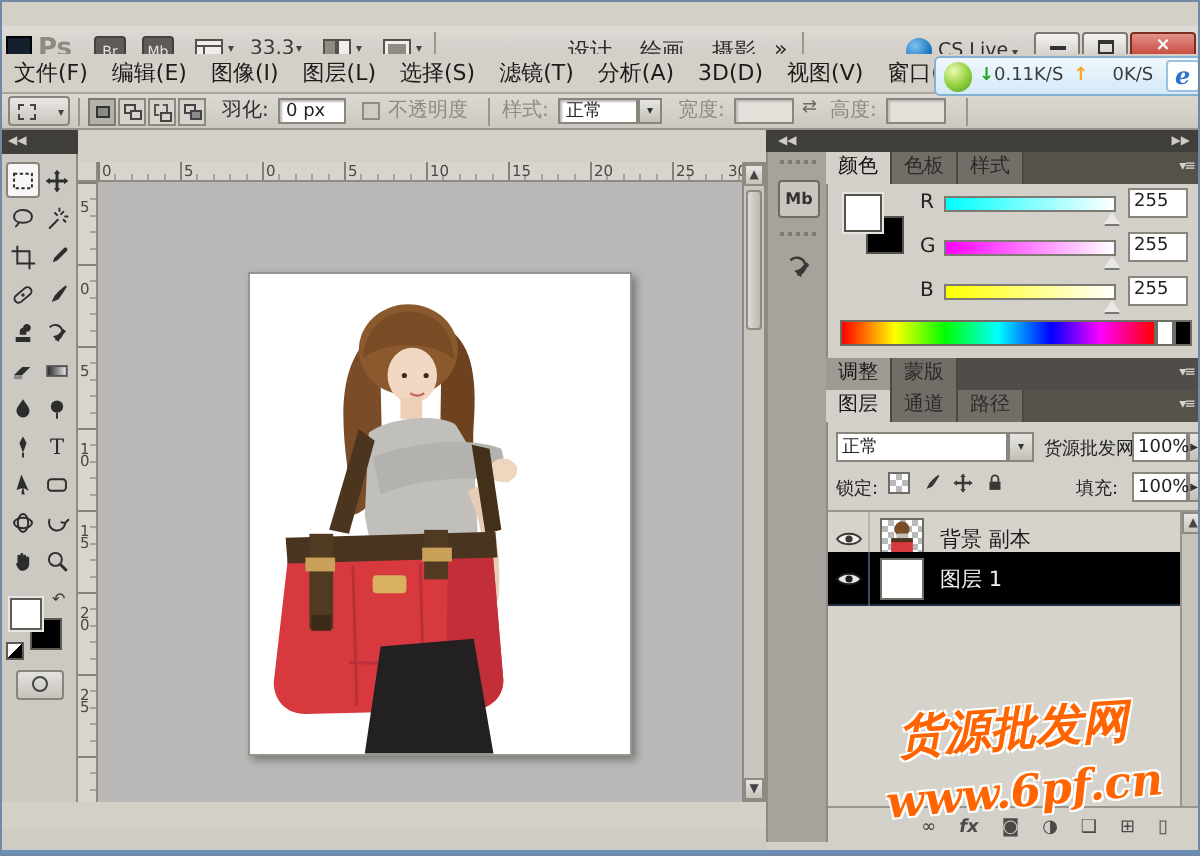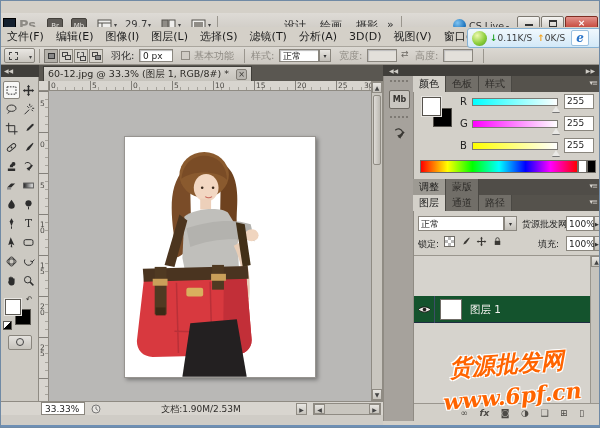--- a/index.html
+++ b/index.html
@@ -60,21 +60,21 @@
     <div class="a" style="left:18px;top:4px;font-size:13px;font-weight:bold;color:#8e8b85">Ps</div>
     <div class="a smallbtn" style="left:46px;top:5px;width:16px;height:15px;line-height:14px">Br</div>
     <div class="a smallbtn" style="left:70px;top:5px;width:16px;height:15px;line-height:14px">Mb</div>
     <div class="a" style="left:96px;top:6px">
       <svg width="16" height="13">
           <rect x="1" y="1" width="13" height="10" fill="#efeeec" stroke="#55524c"></rect>
           <path d="M1 4h13M5 4v7" stroke="#55524c"></path>
         </svg>
     </div>
     <div class="a" style="left:113px;top:8px;font-size:6px;color:#444">▾</div>
-    <div class="a" style="left:124px;top:6px;font-size:10px;color:#3a3a3a">29.7</div>
+    <div class="a" style="left:124px;top:6px;font-size:10px;color:#3a3a3a">33.3</div>
     <div class="a" style="left:147px;top:8px;font-size:6px;color:#444">▾</div>
     <div class="a" style="left:160px;top:6px">
       <svg width="16" height="13">
           <rect x="1" y="1" width="6" height="10" fill="#8f8c86" stroke="#55524c"></rect>
           <rect x="8" y="1" width="6" height="10" fill="#efeeec" stroke="#55524c"></rect>
         </svg>
     </div>
     <div class="a" style="left:177px;top:8px;font-size:6px;color:#444">▾</div>
     <div class="a" style="left:190px;top:6px">
       <svg width="16" height="13">
@@ -99,21 +99,21 @@
 
   <div class="a menubar">
     <span class="menu-item">文件(F)</span><span class="menu-item">编辑(E)</span><span class="menu-item">图像(I)</span><span class="menu-item">图层(L)</span><span class="menu-item">选择(S)</span><span class="menu-item">滤镜(T)</span><span class="menu-item">分析(A)</span><span class="menu-item">3D(D)</span><span class="menu-item">视图(V)</span><span class="menu-item">窗口(W)</span><span class="menu-item">帮助</span>
   </div>
 
   <div class="a netmon">
     <div style="width:15px;height:15px;border-radius:50%;margin:0 3px 0 4px;background:radial-gradient(circle at 35% 30%,#eef9b0,#8ecf3c 55%,#4d9c22)"></div>
     <span style="color:#2aa52a;font-weight:bold">↓</span>
     <span>0.11K/S</span>
     <span style="color:#f5a623;font-weight:bold;margin-left:5px">↑</span>
-    <span style="margin-left:0">0K/S</span>
+    <span style="margin-left:12px">0K/S</span>
     <div style="margin-left:6px;width:18px;height:16px;background:#fdfefe;border:1px solid #9cc1e0;border-radius:2px;text-align:center;line-height:14px;color:#2a74c9;font-weight:bold;font-style:italic;font-size:12px;font-family:'DejaVu Serif',serif">e</div>
   </div>
 
   <div class="a optbar">
     <div class="a" style="left:3px;top:1px;width:31px;height:15px;background:linear-gradient(#e9e7e3,#c9c5be);border:1px solid #89857d;border-radius:2px">
       <span style="position:absolute;left:4px;top:3px;width:9px;height:8px;border:1px dashed #444"></span>
       <span style="position:absolute;right:2px;top:4px;font-size:6px;color:#444">▾</span>
     </div>
     <div class="a sep" style="left:38px;top:2px;height:14px"></div>
     <div class="a" style="left:43px;top:2px;width:14px;height:14px;background:#b4b1aa;border:1px solid #7d7972">
@@ -127,39 +127,33 @@
         <span style="position:absolute;left:2px;top:2px;width:7px;height:6px;border:1px dashed #555"></span>
         <span style="position:absolute;left:5px;top:6px;width:6px;height:5px;border:1px solid #444;background:#d7d4cd"></span>
       </div>
     <div class="a" style="left:88px;top:2px;width:14px;height:14px;background:#d7d4cd;border:1px solid #8d897f">
         <span style="position:absolute;left:2px;top:2px;width:6px;height:5px;border:1px solid #444"></span>
         <span style="position:absolute;left:5px;top:5px;width:6px;height:5px;border:1px solid #444;background:#8a8a8a"></span>
       </div>
     <div class="a lbl" style="left:110px;top:1px">羽化:</div>
     <div class="a inp" style="left:138px;top:2px;width:34px;height:13px">0 px</div>
     <div class="a" style="left:180px;top:4px;width:9px;height:9px;background:#d0ccc5;border:1px solid #908c84"></div>
-    <div class="a lbl dis" style="left:193px;top:1px">基本功能</div>
+    <div class="a lbl dis" style="left:193px;top:1px">不透明度</div>
     <div class="a sep" style="left:243px;top:2px;height:14px"></div>
     <div class="a lbl dis" style="left:250px;top:1px">样式:</div>
     <div class="a inp" style="left:278px;top:2px;width:40px;height:13px">正常</div>
     <div class="a ddarrow" style="left:318px;top:2px;width:12px;height:13px;line-height:12px">▾</div>
     <div class="a lbl dis" style="left:338px;top:1px">宽度:</div>
     <div class="a inp" style="left:366px;top:2px;width:30px;height:13px;background:#e3e0da"></div>
     <div class="a" style="left:400px;top:2px;font-size:9px;color:#6d6a64">⇄</div>
     <div class="a lbl dis" style="left:414px;top:1px">高度:</div>
     <div class="a inp" style="left:442px;top:2px;width:30px;height:13px;background:#e3e0da"></div>
     <div class="a sep" style="left:482px;top:2px;height:14px"></div>
   </div>
 
-  <div class="a tabstrip">
-    <div class="a doctab" style="left:42px;top:1px;height:15px">
-      <span>60-12.jpg @ 33.3% (图层 1, RGB/8#) *</span>
-      <span style="display:inline-block;margin-left:4px;width:11px;height:11px;background:#b9b6b0;border:1px solid #807c75;border-radius:2px;text-align:center;line-height:9px;font-size:8px;color:#3c3a36">×</span>
-    </div>
-  </div>
 
   <div class="a darkbar" style="left:0;top:64px;width:38px;height:12px;line-height:12px;padding-left:3px"><span>◀◀</span></div>
   <div class="a toolbox">
     <div class="ti sel" style="left:2px;top:4px">
         <svg viewBox="0 0 16 16">
           <rect x="2.5" y="3.5" width="11" height="9" stroke-dasharray="2 1.5"></rect>
         </svg>
       </div>
     <div class="ti" style="left:19px;top:4px">
         <svg viewBox="0 0 16 16">
@@ -345,33 +339,20 @@
       </svg>
     </div>
   </div>
 
   <div class="a scroll" style="left:370px;top:80px;width:12px;height:320px">
     <div class="sbtn" style="left:0;top:0;width:10px;height:11px;line-height:10px">▲</div>
     <div class="a" style="left:1px;top:13px;width:8px;height:70px;background:linear-gradient(90deg,#dedbd6,#bcb9b2);border:1px solid #8f8b83;border-radius:2px"></div>
     <div class="sbtn" style="left:0;top:307px;width:10px;height:11px;line-height:10px">▼</div>
   </div>
 
-  <div class="a statusbar">
-    <div class="a inp" style="left:40px;top:0;width:44px;height:13px;box-shadow:none">33.33%</div>
-    <div class="a" style="left:90px;top:2px"><svg width="10" height="10">
-          <circle cx="5" cy="5" r="4" fill="#e8e6e2" stroke="#777"></circle>
-          <path d="M5 2.5V5l2 1.5" stroke="#777" fill="none"></path>
-        </svg></div>
-    <div class="a" style="left:110px;top:1px;width:180px;text-align:center;color:#2e2c29">文档:1.90M/2.53M</div>
-    <div class="sbtn" style="left:295px;top:1px;width:11px;height:12px;line-height:11px">▶</div>
-    <div class="a scroll" style="left:312px;top:1px;width:68px;height:12px">
-      <div class="sbtn" style="left:0;top:0;width:11px;height:10px;line-height:9px">◀</div>
-      <div class="sbtn" style="left:55px;top:0;width:11px;height:10px;line-height:9px">▶</div>
-    </div>
-  </div>
 
   <div class="a darkbar" style="left:382px;top:64px;width:218px;height:11px;line-height:11px">
     <span style="position:absolute;left:6px">◀◀</span>
     <span style="position:absolute;right:6px">▶▶</span>
   </div>
   <div class="a" style="left:382px;top:75px;width:30px;height:345px;background:#a6a29c;border-left:1px solid #8f8b83">
     <div style="margin:4px 6px;border-top:2px dotted #7d7973;width:18px"></div>
     <div class="a" style="left:5px;top:14px;width:21px;height:19px;background:#c9c6c0;border:1px solid #6f6b64;border-radius:2px;text-align:center;line-height:18px;font-size:8px;font-weight:bold;color:#35332f">Mb</div>
     <div style="position:absolute;left:6px;top:40px;border-top:2px dotted #7d7973;width:18px"></div>
     <div class="a" style="left:5px;top:48px;width:21px;height:19px;display:flex;align-items:center;justify-content:center">
@@ -433,21 +414,38 @@
         </svg></span>
     <span class="a lockicon" style="left:78px;top:25px"><svg width="11" height="11" viewBox="0 0 16 16">
           <rect x="4" y="7" width="8" height="6" fill="#3a3834"></rect>
           <path d="M5.5 7V5a2.5 2.5 0 015 0v2" fill="none" stroke="#3a3834" stroke-width="1.3"></path>
         </svg></span>
     <div class="a" style="left:124px;top:27px;font-size:9px">填充:</div>
     <div class="a valbox" style="left:152px;top:25px;width:28px;height:15px;line-height:14px">100%</div>
     <div class="a ddarrow" style="left:180px;top:25px;width:6px;height:15px;line-height:14px;font-size:5px">▶</div>
 
     <div class="a" style="left:0;top:44px;width:188px;height:148px;background:#d6d3cd;border-top:1px solid #9a968e">
-      <div class="lrow" style="left:0;top:40px;background:#14532d;border-bottom-color:#1f2c42">
+      <div class="lrow" style="left:0;top:0">
+        <div class="eyebox">
+            <svg width="13" height="9" viewBox="0 0 13 9">
+              <path d="M.5 4.5C3 1 10 1 12.5 4.5 10 8 3 8 .5 4.5z" fill="#f4f2ef" stroke="#3a3834"></path>
+              <circle cx="6.5" cy="4.5" r="1.8" fill="#3a3834"></circle>
+            </svg>
+          </div>
+        <div class="thumb checker">
+          <svg viewBox="0 0 22 21" width="20" height="19">
+              <ellipse cx="11" cy="5" rx="4.2" ry="4.2" fill="#7a4c28"></ellipse>
+              <rect x="8" y="7.5" width="6.5" height="5" fill="#c0bfbb"></rect>
+              <rect x="5" y="11" width="12" height="9" rx="1" fill="#d8393f"></rect>
+              <rect x="5" y="10" width="12" height="2.2" fill="#4a3420"></rect>
+            </svg>
+        </div>
+        <div class="lname" style="color:#1d1c1a">背景 副本</div>
+      </div>
+      <div class="lrow" style="left:0;top:20px;background:#000000;border-bottom-color:#1f2c42">
         <div class="eyebox" style="border-right-color:#3d4c68">
             <svg width="13" height="9" viewBox="0 0 13 9">
               <path d="M.5 4.5C3 1 10 1 12.5 4.5 10 8 3 8 .5 4.5z" fill="#e9e7e3" stroke="#1d1c1a"></path>
               <circle cx="6.5" cy="4.5" r="1.8" fill="#1d1c1a"></circle>
             </svg>
           </div>
         <div class="thumb" style="background:#fff"></div>
         <div class="lname" style="color:#f2f1ee">图层 1</div>
       </div>
 

